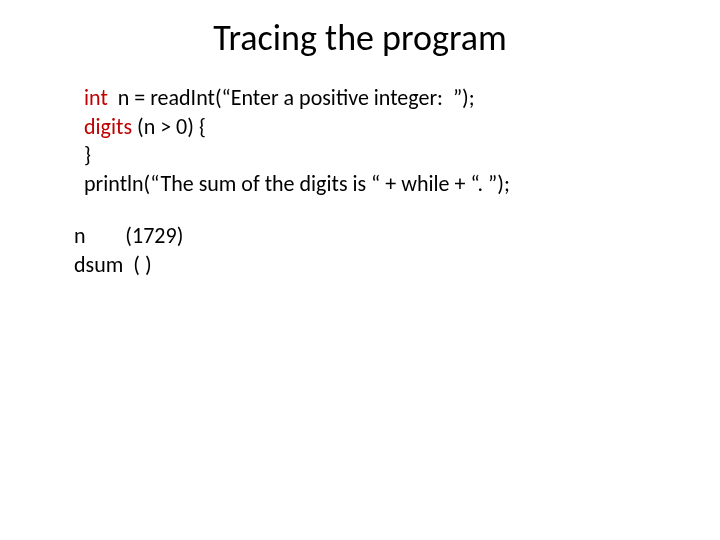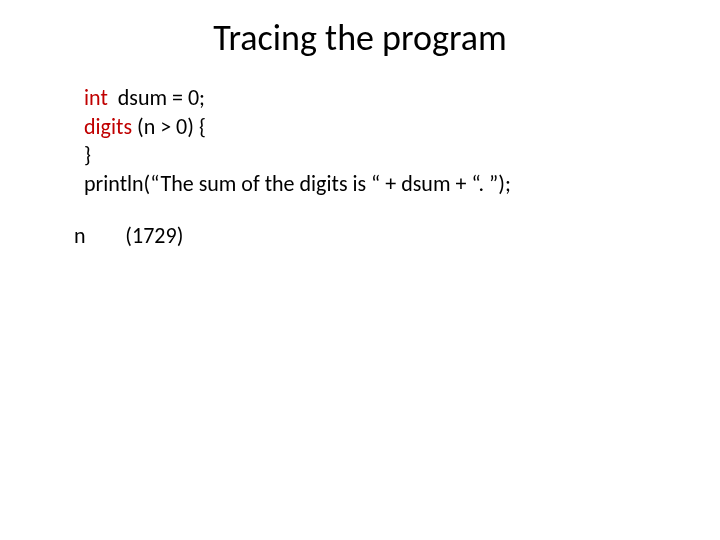--- a/index.html
+++ b/index.html
@@ -34,21 +34,22 @@
       line-height: 1.3;
     }
     .trace-row { white-space: pre; margin-left: 24px; }
   </style>
 </head>
 <body>
 
 <div class="title">Tracing the program</div>
 
 <div class="code-block">
-  <div class="code-line"><span class="kw">int</span><span>  dsum = 0;</span></div>
+  <div class="code-line"><span class="kw">int</span><span>  n = readInt(“Enter a positive integer:  ”);</span></div>
   <div class="code-line"><span class="kw">digits</span><span> (n &gt; 0) {</span></div>
   <div class="code-line">}</div>
-  <div class="code-line">println(“The sum of the digits is “ + dsum + “. ”);</div>
+  <div class="code-line">println(“The sum of the digits is “ + while + “. ”);</div>
 </div>
 
 <div class="trace-block">
   <div class="trace-row"><span>n</span>        <span>(1729)</span></div>
+  <div class="trace-row"><span>dsum</span>  <span>( )</span></div>
 </div>
 
 </body></html>

